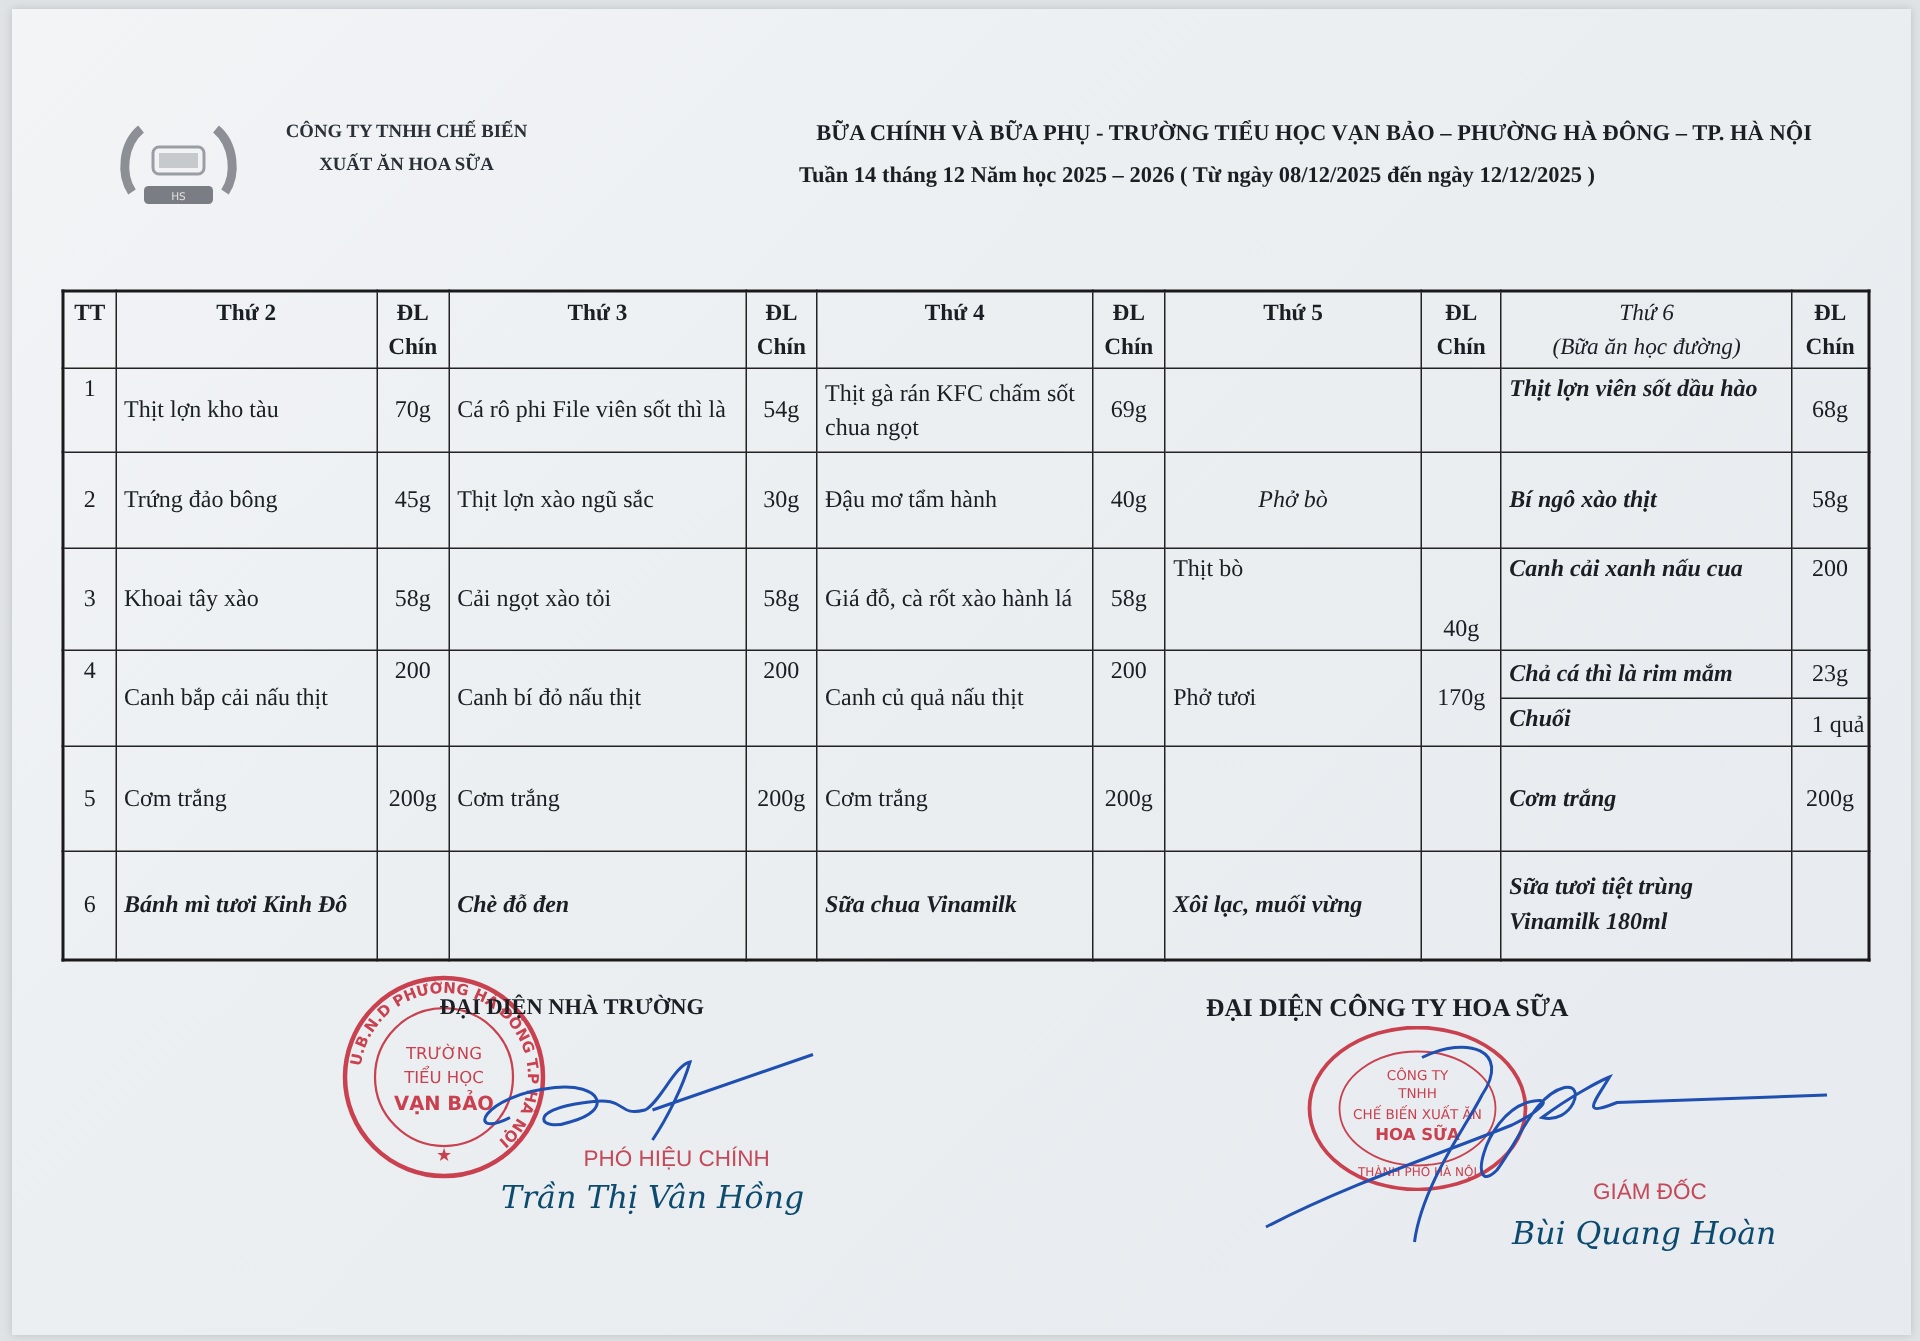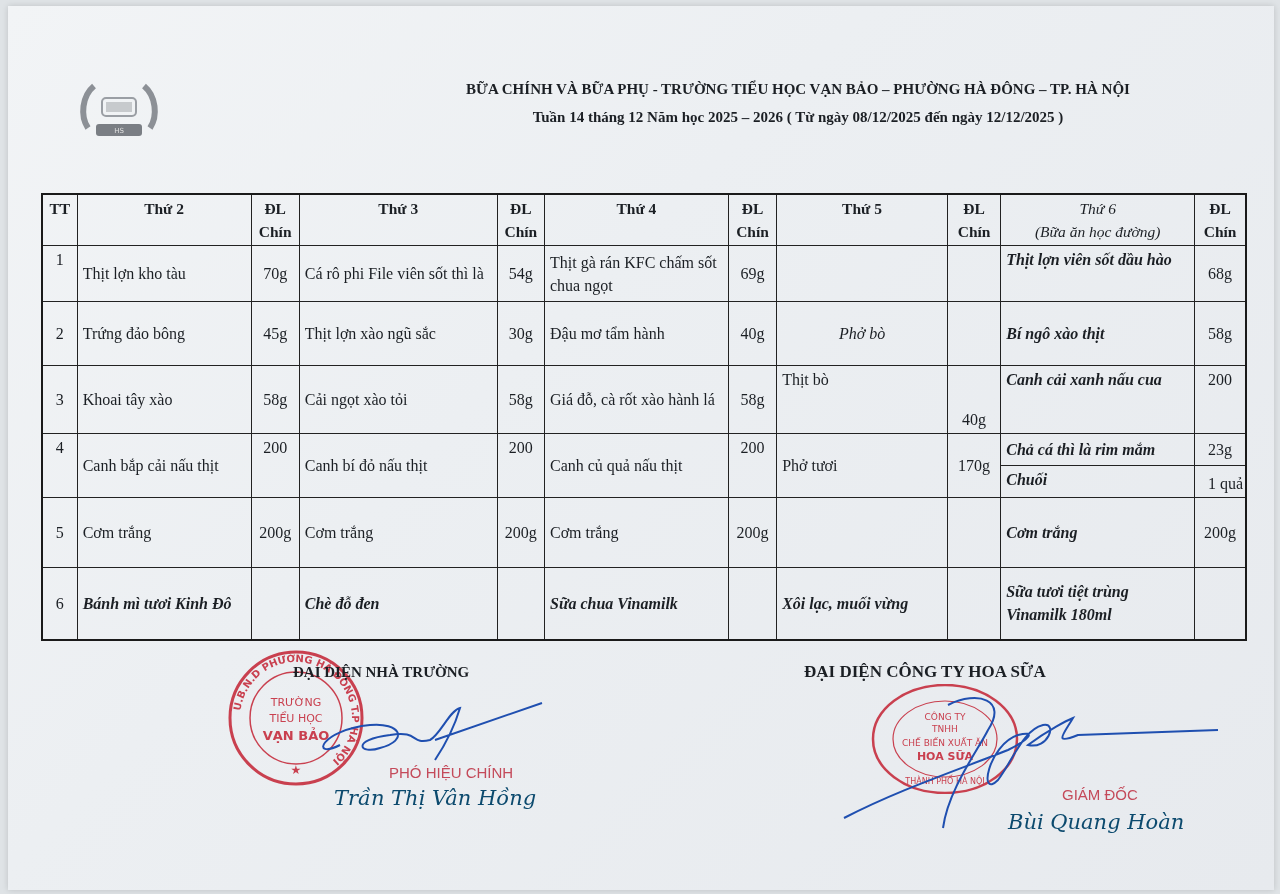--- a/index.html
+++ b/index.html
@@ -2,21 +2,21 @@
 <html><head>
 <meta charset="utf-8">
 <style>
   html,body{margin:0;padding:0;}
   body{width:1280px;height:894px;background:#dfe3e6;position:relative;overflow:hidden;font-family:"Liberation Serif","DejaVu Serif",serif;color:#1b1f24;}
   .paper{position:absolute;left:8px;top:6px;width:1266px;height:884px;background:linear-gradient(135deg,#f2f4f6 0%,#eceff2 40%,#e7eaee 100%);box-shadow:0 0 6px rgba(0,0,0,0.15);}
   .logo{position:absolute;left:70px;top:72px;width:82px;height:62px;}
   .company{position:absolute;left:168px;top:70px;width:190px;text-align:center;font-weight:bold;font-size:12.5px;line-height:22px;color:#2b3036;}
   .title-block{position:absolute;left:380px;top:64px;width:820px;text-align:center;font-weight:bold;}
   .title-block .t1{font-size:21px;line-height:26px;}
-  .title-block .t2{font-size:15px;line-height:22px;margin-top:8px;}
+  .title-block .t2{font-size:15px;line-height:22px;margin-top:8px;text-align:right;}
   .title-block .t3{font-size:15px;line-height:22px;margin-top:6px;}
   table.menu{position:absolute;left:41px;top:193px;width:1206px;border-collapse:collapse;table-layout:fixed;font-size:16px;background:transparent;}
   table.menu td,table.menu th{border:1px solid #222;vertical-align:middle;padding:2px 5px;line-height:23px;}
   table.menu{border:2px solid #1a1a1a;padding-left:28px;}
   table.menu th{font-weight:bold;text-align:center;vertical-align:top;font-size:15.5px;}
   .c-tt{text-align:center;}
   .qty{text-align:center;padding:2px 2px !important;}
   .it{font-style:italic;}
   .bi{font-style:italic;font-weight:bold;}
   .center{text-align:center;}
@@ -34,20 +34,24 @@
 
   <svg class="logo" viewBox="0 0 82 62">
     <path d="M10 50 C2 38 4 18 16 8" stroke="#8c9096" stroke-width="6" fill="none"></path>
     <path d="M72 50 C80 38 78 18 66 8" stroke="#8c9096" stroke-width="6" fill="none"></path>
     <rect x="24" y="20" width="34" height="18" rx="4" fill="none" stroke="#9a9ea4" stroke-width="2"></rect>
     <rect x="28" y="24" width="26" height="10" fill="#c7cacd"></rect>
     <rect x="18" y="46" width="46" height="12" rx="3" fill="#7a7e84"></rect>
     <text x="41" y="55" font-size="7" text-anchor="middle" fill="#e0e0e0" font-family="DejaVu Sans, sans-serif">HS</text>
   </svg>
 
+  <div class="company">
+    <div>CÔNG TY TNHH CHẾ BIẾN</div>
+    <div>XUẤT ĂN HOA SỮA</div>
+  </div>
 
   <div class="title-block">
     <div class="t2">BỮA CHÍNH VÀ BỮA PHỤ - TRƯỜNG TIỂU HỌC VẠN BẢO – PHƯỜNG HÀ ĐÔNG – TP. HÀ NỘI</div>
     <div class="t3">Tuần 14 tháng 12 Năm học 2025 – 2026  ( Từ ngày 08/12/2025 đến ngày 12/12/2025 )</div>
   </div>
 </div>
 
 <table class="menu">
   <colgroup>
     <col style="width:35px">

